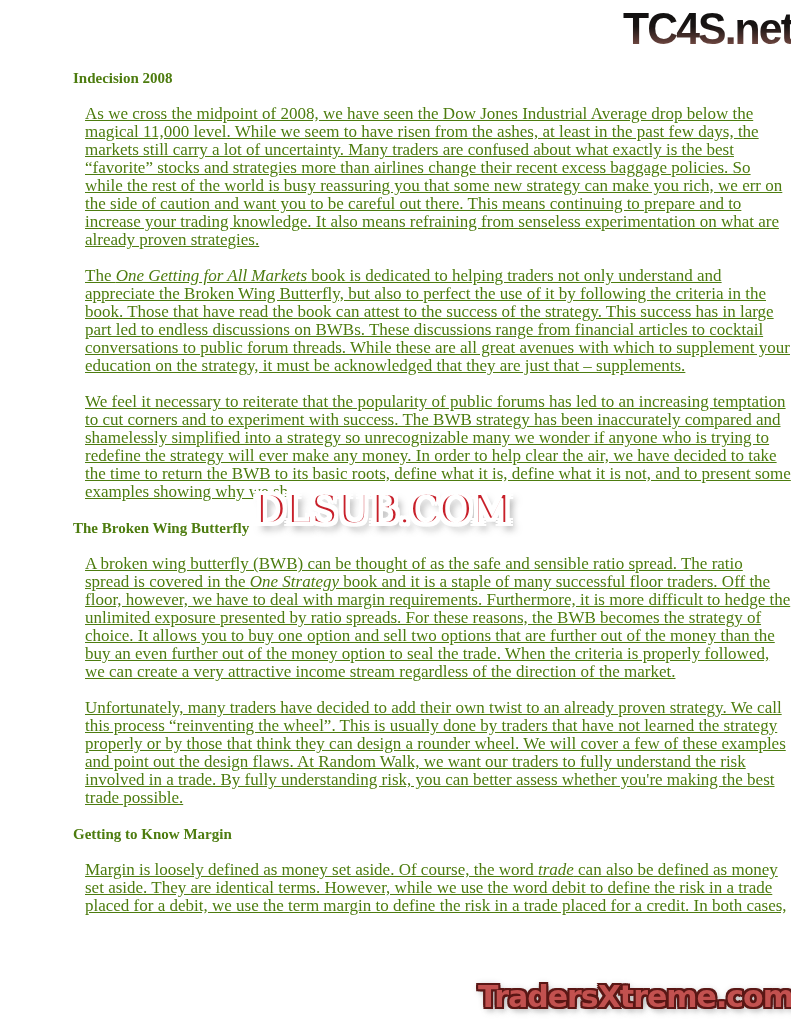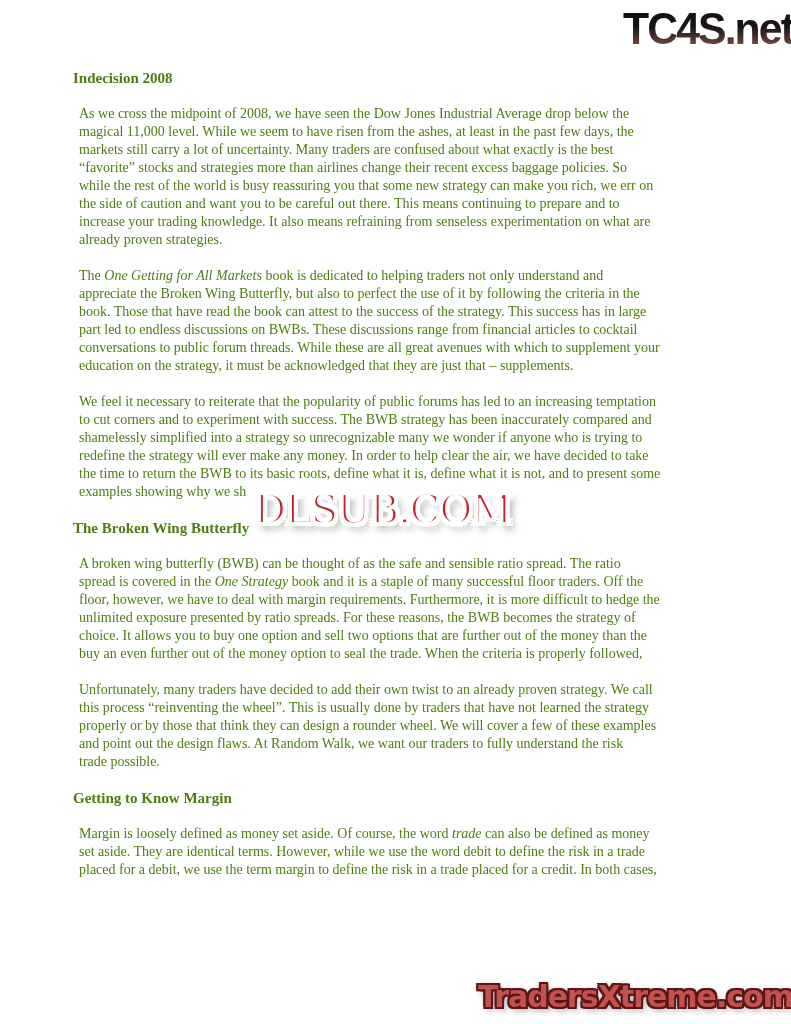--- a/index.html
+++ b/index.html
@@ -37,23 +37,24 @@
     color: #4d7c0f;
   }
   .doc .heading {
     font-weight: bold;
     font-size: 15px;
     line-height: 18px;
     margin: 0 0 18px 0;
     white-space: nowrap;
   }
   .doc .paragraph {
-    font-size: 14px;
+    font-size: 17px;
     line-height: 18px;
-    margin: 0 0 18px 6px;
+    margin: 0 0 18px 12px;
+    text-decoration: underline;
   }
   .doc .line { white-space: nowrap; height: 18px; }
   .doc .it { font-style: italic; }
 
   
   .dlsub {
     position: absolute;
     left: 254px; top: 487px;
     font-family: "DejaVu Serif", serif;
     font-weight: normal;
@@ -118,26 +119,28 @@
       <div class="line"><span>examples showing why we sh</span></div>
     </div>
     <div class="heading">The Broken Wing Butterfly</div>
     <div class="paragraph">
       <div class="line"><span>A broken wing butterfly (BWB) can be thought of as the safe and sensible ratio spread. The ratio</span></div>
       <div class="line"><span>spread is covered in the </span><span class="it">One Strategy</span><span> book and it is a staple of many successful floor traders. Off the</span></div>
       <div class="line"><span>floor, however, we have to deal with margin requirements. Furthermore, it is more difficult to hedge the</span></div>
       <div class="line"><span>unlimited exposure presented by ratio spreads. For these reasons, the BWB becomes the strategy of</span></div>
       <div class="line"><span>choice. It allows you to buy one option and sell two options that are further out of the money than the</span></div>
       <div class="line"><span>buy an even further out of the money option to seal the trade. When the criteria is properly followed,</span></div>
+      <div class="line"><span>we can create a very attractive income stream regardless of the direction of the market.</span></div>
     </div>
     <div class="paragraph">
       <div class="line"><span>Unfortunately, many traders have decided to add their own twist to an already proven strategy. We call</span></div>
       <div class="line"><span>this process “reinventing the wheel”. This is usually done by traders that have not learned the strategy</span></div>
       <div class="line"><span>properly or by those that think they can design a rounder wheel. We will cover a few of these examples</span></div>
       <div class="line"><span>and point out the design flaws. At Random Walk, we want our traders to fully understand the risk</span></div>
+      <div class="line"><span>involved in a trade. By fully understanding risk, you can better assess whether you're making the best</span></div>
       <div class="line"><span>trade possible.</span></div>
     </div>
     <div class="heading">Getting to Know Margin</div>
     <div class="paragraph">
       <div class="line"><span>Margin is loosely defined as money set aside. Of course, the word </span><span class="it">trade</span><span> can also be defined as money</span></div>
       <div class="line"><span>set aside. They are identical terms. However, while we use the word debit to define the risk in a trade</span></div>
       <div class="line"><span>placed for a debit, we use the term margin to define the risk in a trade placed for a credit. In both cases,</span></div>
     </div>
   </main>
 

